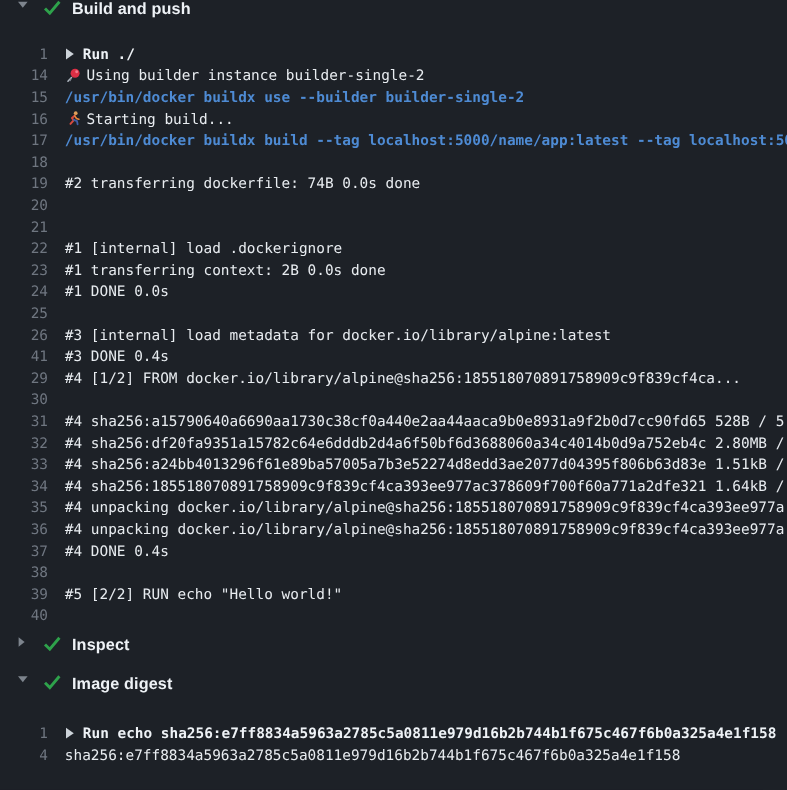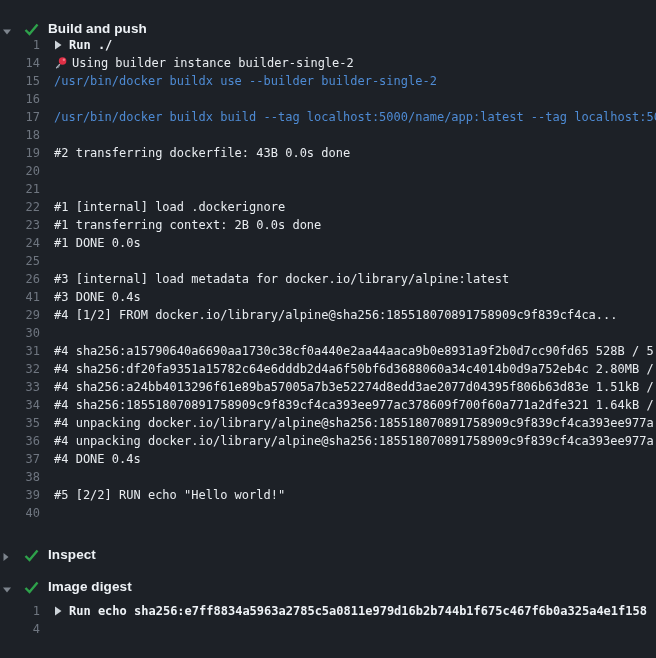--- a/index.html
+++ b/index.html
@@ -10,23 +10,23 @@
     overflow: hidden;
   }
   .log-viewer {
     position: relative;
     width: 656px; height: 658px;
     background: var(--bg, #1d2127);
     overflow: hidden;
   }
   .section-header {
     display: flex;
-    align-items: flex-end;
+    align-items: flex-start;
     height: 36px;
-    padding-left: 2px;
+    padding-left: 14px;
     box-sizing: border-box;
     cursor: pointer;
   }
   .section-header.compact { height: 32px; }
   .expander {
     width: 22px;
     display: flex;
     align-items: center;
     flex: none;
   }
@@ -63,21 +63,21 @@
     margin-left: 14px;
     display: flex;
     align-items: center;
     font-size: 12px;
     color: var(--text, #e8ecf0);
     white-space: pre;
     overflow: hidden;
     flex: 1;
   }
   .lt .txt { white-space: pre; text-align: right; }
-  .lt.command .txt { color: var(--command, #4e8bd4); font-weight: 400; }
+  .lt.command .txt { color: var(--command, #4e8bd4); font-weight: 700; }
   .lt.run .txt { color: var(--title, #f2f5f8); font-weight: 700; }
   .run-tri { display: flex; align-items: center; margin-right: 7px; flex: none; cursor: pointer; }
   .line-icon { display: flex; align-items: center; width: 14px; height: 14px; margin-right: 4px; flex: none; }
   .line-icon svg { width: 14px; height: 14px; }
 </style>
 </head>
 <body>
 
 <div class="log-viewer" id="viewer">
     <section>
@@ -109,31 +109,37 @@
                 <circle cx="9.8" cy="5.8" r="4.3" fill="#dd2f45"></circle>
                 <circle cx="11.3" cy="4.3" r="1.4" fill="#f2798b"></circle>
               </svg></span><span class="txt">Using builder instance builder-single-2</span></span>
         </div>
         <div class="log-line">
           <span class="ln">15</span>
           <span class="lt command"><span class="txt">/usr/bin/docker buildx use --builder builder-single-2</span></span>
         </div>
         <div class="log-line">
           <span class="ln">16</span>
+          <span class="lt plain"><span class="line-icon"><svg viewBox="0 0 16 16">
+                <circle cx="10.4" cy="2.6" r="1.8" fill="#e0a05a"></circle>
+                <path d="M9.4 5 L6.8 7.2 L8.6 9.2 L5.4 12.8" fill="none" stroke="#d84a3f" stroke-width="1.9" stroke-linecap="round" stroke-linejoin="round"></path>
+                <path d="M9.4 5.2 L11.2 7.8 L13.4 8.4" fill="none" stroke="#e8853c" stroke-width="1.6" stroke-linecap="round"></path>
+                <path d="M8.6 9 L11.6 10.2 L12.2 13.2" fill="none" stroke="#3f5faa" stroke-width="1.7" stroke-linecap="round"></path>
+              </svg></span><span class="txt">Starting build...</span></span>
         </div>
         <div class="log-line">
           <span class="ln">17</span>
           <span class="lt command"><span class="txt">/usr/bin/docker buildx build --tag localhost:5000/name/app:latest --tag localhost:50</span></span>
         </div>
         <div class="log-line">
           <span class="ln">18</span>
         </div>
         <div class="log-line">
           <span class="ln">19</span>
-          <span class="lt plain"><span class="txt">#2 transferring dockerfile: 43B 0.0s done</span></span>
+          <span class="lt plain"><span class="txt">#2 transferring dockerfile: 74B 0.0s done</span></span>
         </div>
         <div class="log-line">
           <span class="ln">20</span>
         </div>
         <div class="log-line">
           <span class="ln">21</span>
           <span class="lt plain"><span class="txt"></span></span>
         </div>
         <div class="log-line">
           <span class="ln">22</span>
@@ -238,16 +244,17 @@
       </div>
       <div class="section-body digest">
         <div class="log-line">
           <span class="ln">1</span>
           <span class="lt run"><span class="run-tri"><svg width="8" height="10" viewBox="0 0 8 10">
                 <path d="M1 0.5 L7.5 5 L1 9.5 Z" fill="#cdd3d9"></path>
               </svg></span><span class="txt">Run echo sha256:e7ff8834a5963a2785c5a0811e979d16b2b744b1f675c467f6b0a325a4e1f158</span></span>
         </div>
         <div class="log-line">
           <span class="ln">4</span>
+          <span class="lt plain"><span class="txt">sha256:e7ff8834a5963a2785c5a0811e979d16b2b744b1f675c467f6b0a325a4e1f158</span></span>
         </div>
       </div>
     </section>
   </div>
 
 </body></html>

